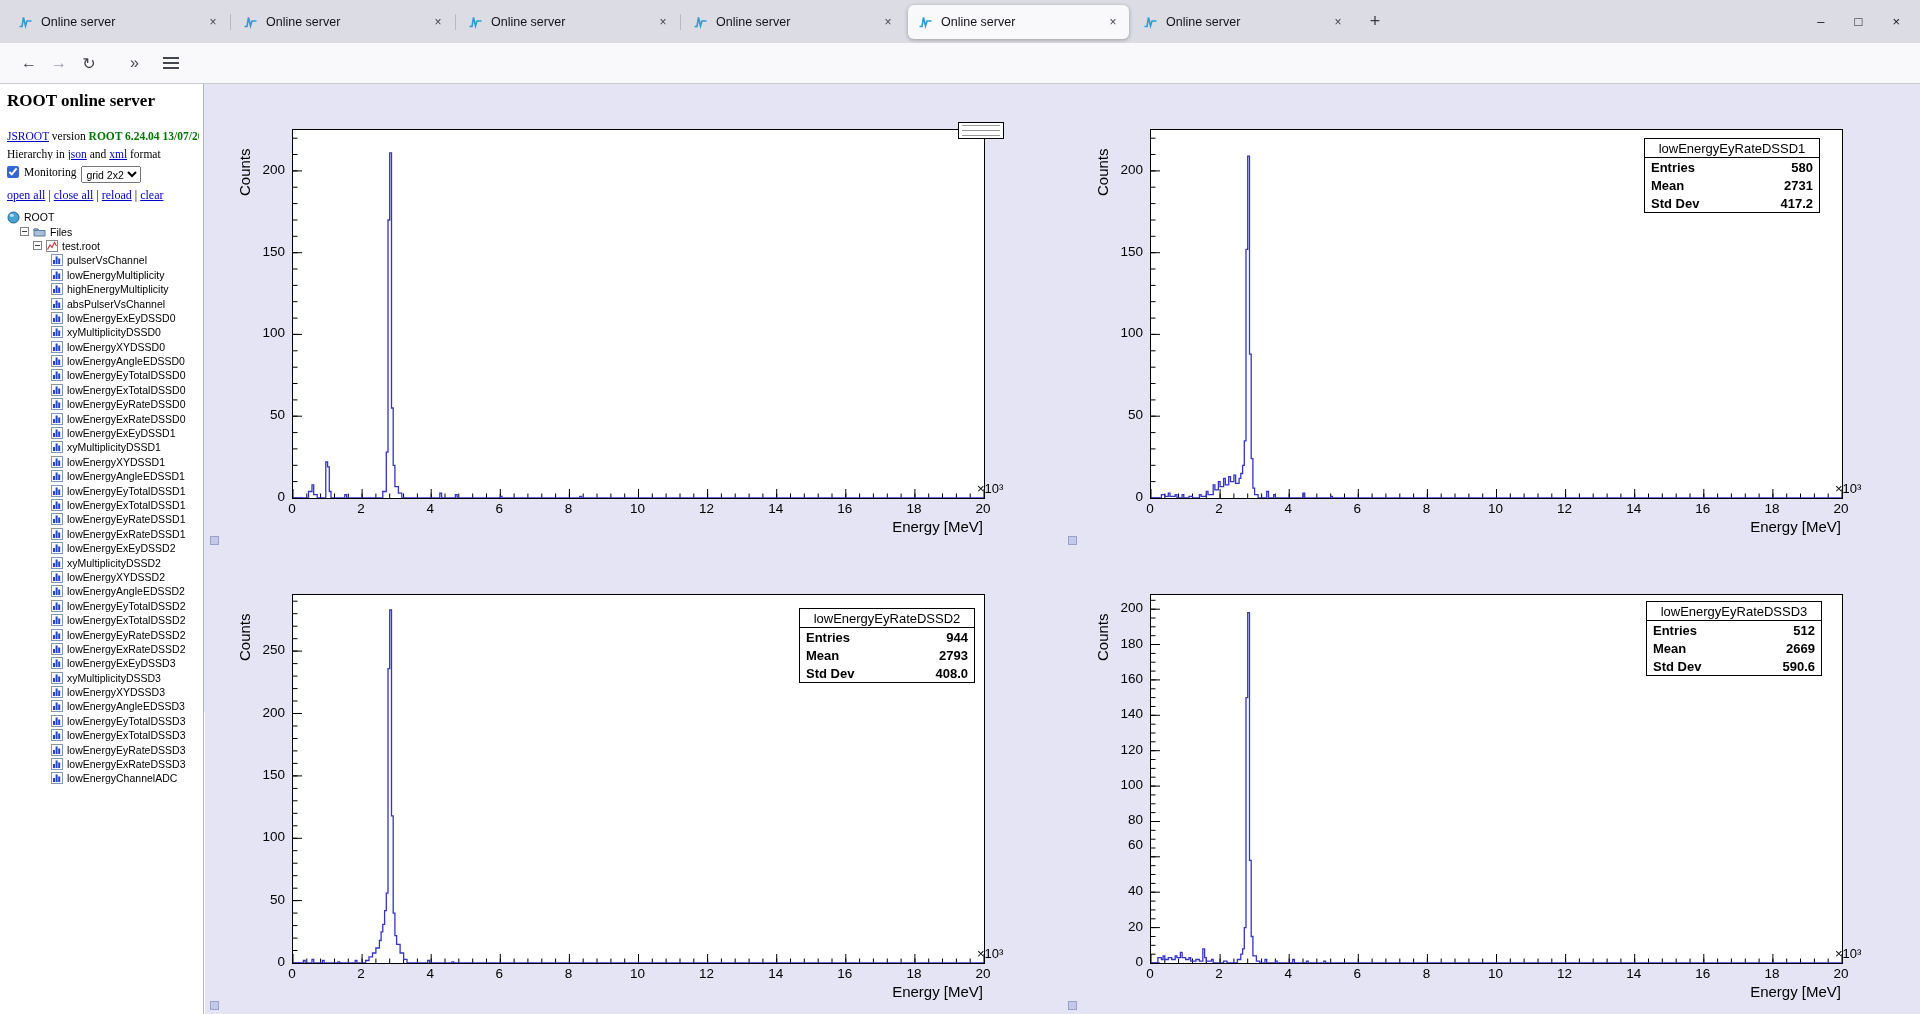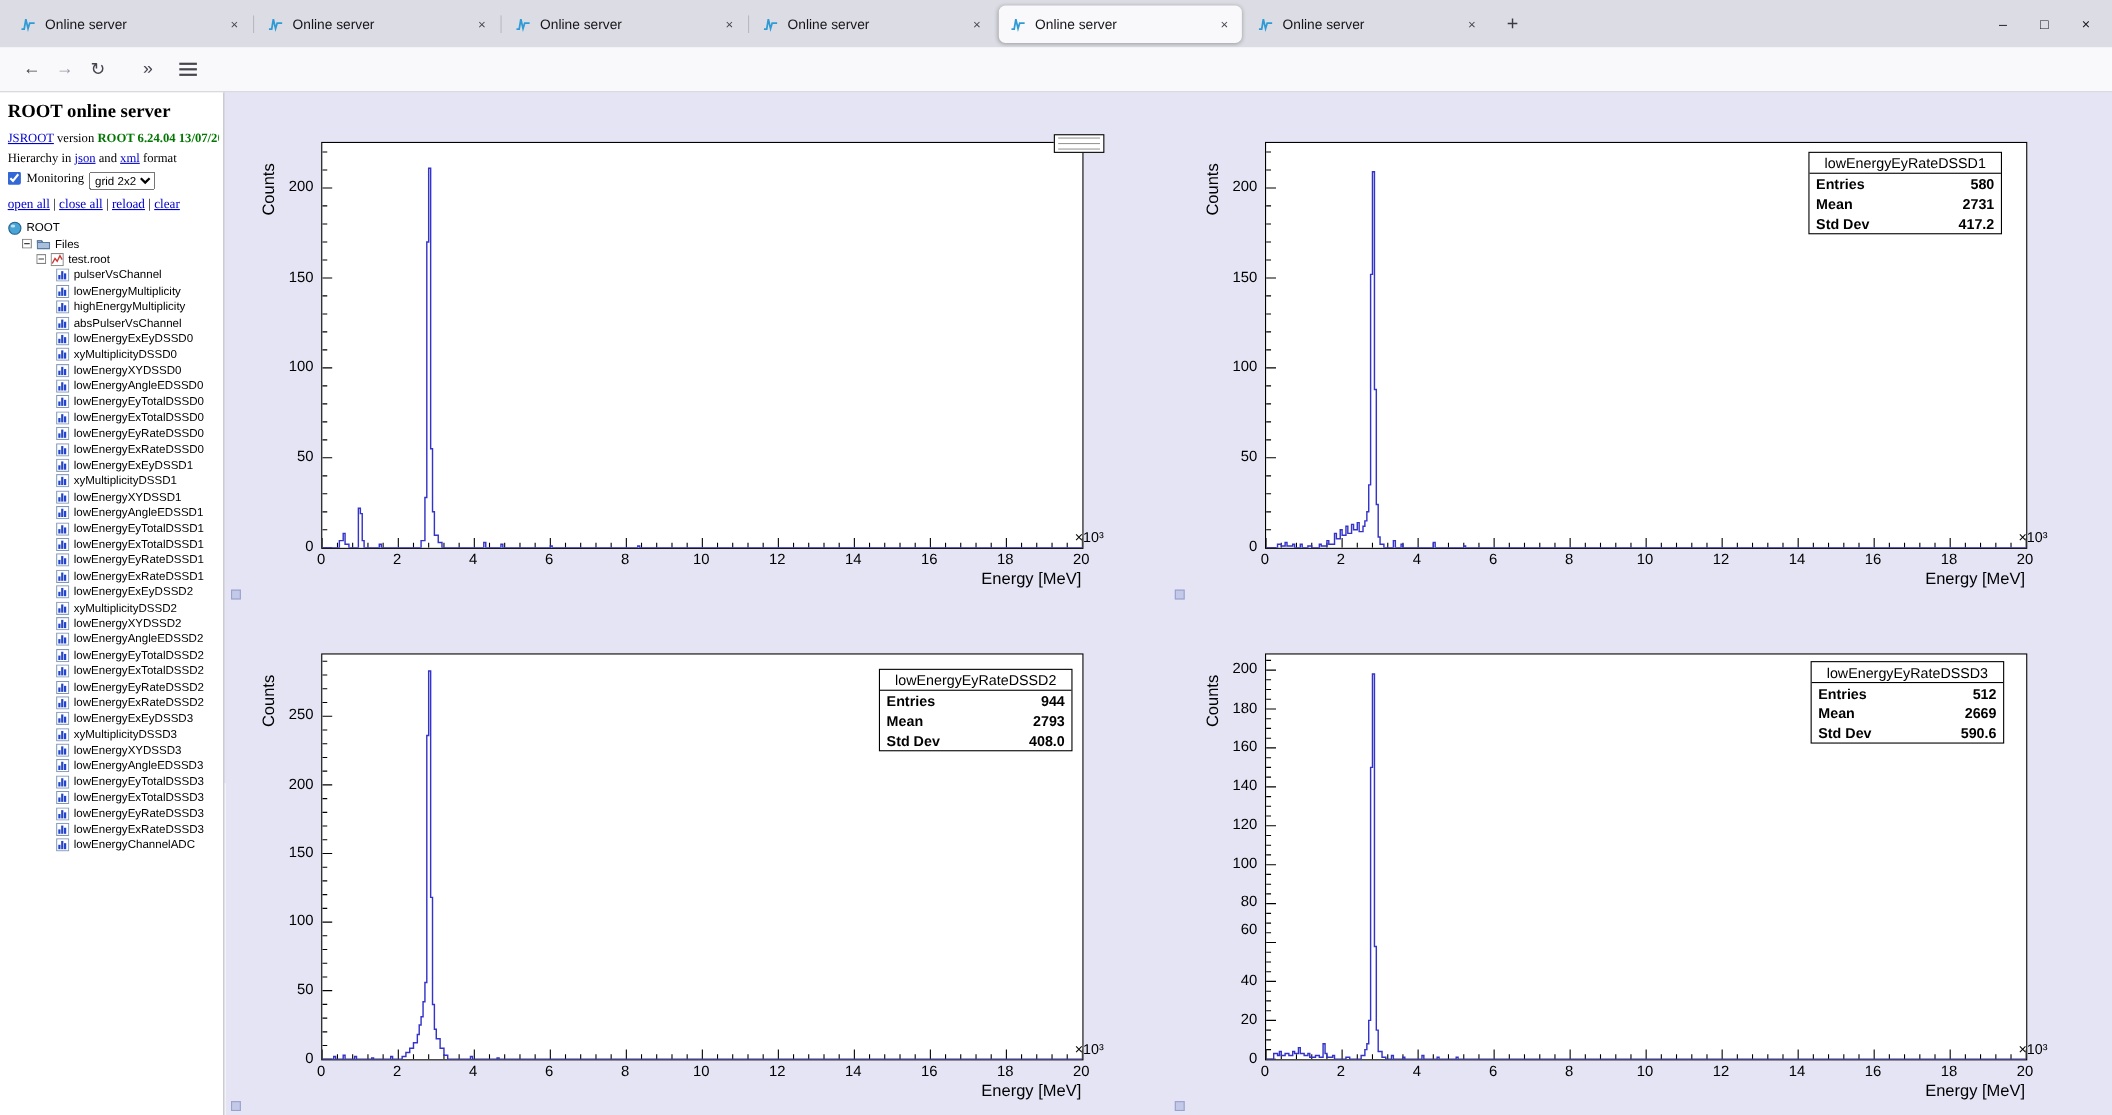--- a/index.html
+++ b/index.html
@@ -35,21 +35,21 @@
   #star { color:#0560df; font-size:15px; padding:0 4px; }
   #overflow-btn { margin-left:26px; font-size:16px; color:#45454e; }
   .menu-icon { width:16px; margin-left:24px; display:flex; flex-direction:column; gap:3.5px; }
   .menu-icon i { display:block; height:1.7px; background:#45454e; }
 
   
   #content { position:absolute; left:0; top:84px; width:1920px; height:930px; }
   #sidebar { position:absolute; left:0; top:0; width:204px; height:930px; background:#ffffff;
              border-right:1px solid #b5b5bd; padding:5px 4px 0 7px; overflow:hidden;
              font-family:"Liberation Serif", serif; }
-  .sb-title { font-size:17px; font-weight:bold; margin:2px 0 9px; color:#000; }
+  .sb-title { font-size:17px; font-weight:bold; margin:2px 0 19px; color:#000; }
   .sb-line { font-size:11.5px; margin-bottom:6px; white-space:nowrap; overflow:hidden; color:#000; }
   a.link { color:#0000cc; text-decoration:underline; cursor:pointer; }
   .version { color:#007700; font-weight:bold; }
   .mon-row { display:flex; align-items:flex-start; gap:5px; font-size:11.5px; margin:3px 0 5px; }
   .mon-row input { width:12px; height:12px; accent-color:#3367d6; }
   .mon-row select { font-size:10.5px; width:60px; height:17px; }
   .actions { font-size:12px; margin-bottom:7px; white-space:nowrap; }
   #tree { font-family:"Liberation Sans", sans-serif; font-size:10.5px; color:#000; }
   .trow { display:flex; align-items:center; height:14.4px; gap:4px; white-space:nowrap; cursor:pointer; }
   .indent1 { padding-left:13px; } .indent2 { padding-left:26px; } .indent3 { padding-left:44px; }

